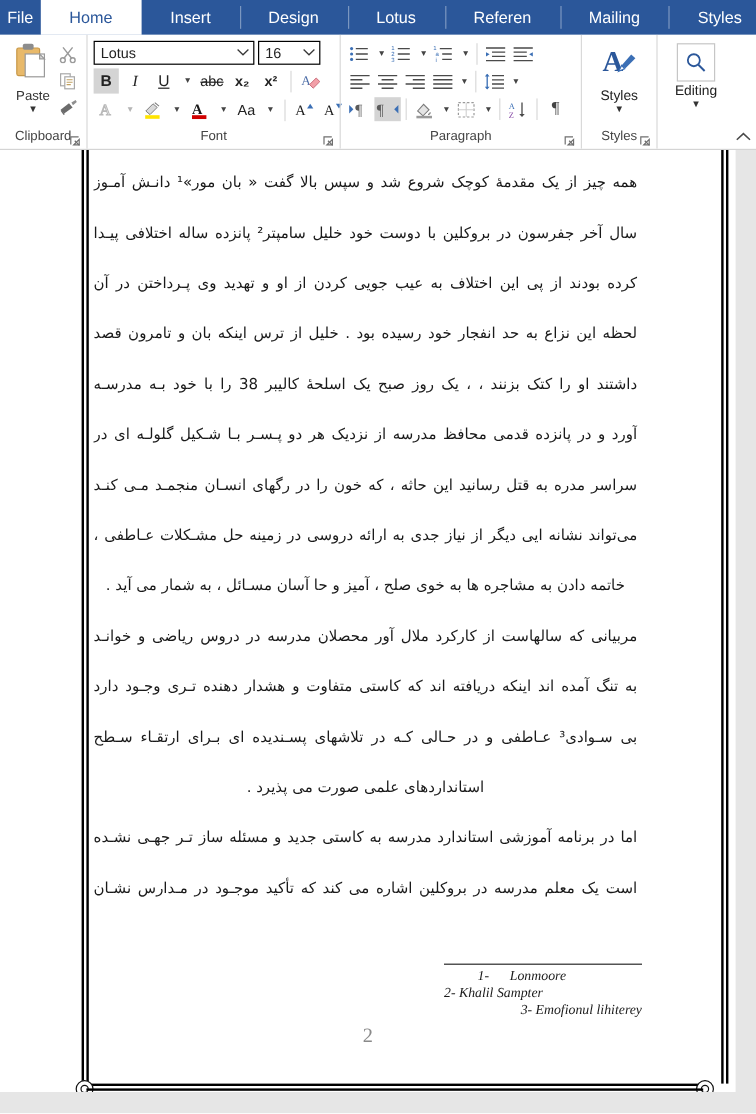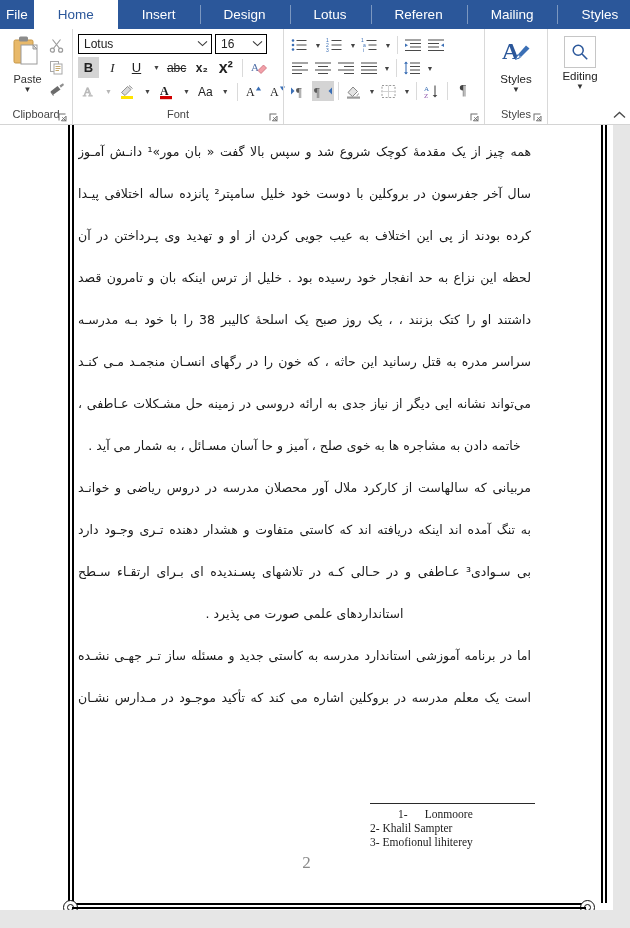--- a/index.html
+++ b/index.html
@@ -259,24 +259,25 @@
     border-top: 1px solid #2a2a2a;
     width: 165px;
     margin-bottom: 3px;
   }
   .fn-line {
     font-family: "Liberation Serif", serif;
     font-size: 11.5px;
     color: #1a1a1a;
     line-height: 14px;
     white-space: pre;
+    font-style: italic;
   }
   .fn-1 { text-align: left; padding-left: 28px; }
   .fn-2 { text-align: left; padding-right: 1px; }
-  .fn-3 { padding-right: 0px; }
+  .fn-3 { text-align: right; padding-right: 0px; }
 
   .pagenum {
     position: absolute;
     left: 0; right: 0;
     top: 728px;
     text-align: center;
     font-family: "Liberation Serif", serif;
     font-size: 17px;
     color: #8a8a8a;
   }
@@ -462,21 +463,21 @@
       </div>
       <div class="font-row">
         <span class="fbtn on" style="font-weight:bold;">B</span>
         <span class="fbtn" style="font-style:italic;font-family:'Liberation Serif',serif;">I</span>
         <span class="fbtn" style="text-decoration:underline;">U</span>
         <span class="fbtn" style="min-width:10px;">
             <span class="caret">▼</span>
           </span>
         <span class="fbtn" style="text-decoration:line-through;font-size:12px;">abc</span>
         <span class="fbtn" style="font-weight:bold;font-size:12px;">x₂</span>
-        <span class="fbtn" style="font-weight:bold;font-size:16px;">x²</span>
+        <span class="fbtn" style="font-weight:bold;font-size:12px;">x²</span>
         <span class="sep-v"></span>
         <span class="fbtn">
           <svg width="17" height="15" viewBox="0 0 17 15">
               <text x="0" y="11" font-size="11" font-family="Liberation Serif, serif" fill="#4f6fa8">A</text>
               <path d="M7 10.5l5.5-5.5 3 3-5.5 5.5z" fill="#f2a0a8" stroke="#c96b78" stroke-width="0.8"></path>
             </svg>
         </span>
       </div>
       <div class="font-row">
         <span class="fbtn dis">
@@ -661,20 +662,21 @@
               <text x="1" y="7" font-size="7" fill="#3b6fb5" font-family="Liberation Serif, serif">A</text>
               <text x="1" y="14" font-size="7" fill="#8a4fa8" font-family="Liberation Serif, serif">Z</text>
               <path d="M12 1.5v11" stroke="#4a4a4a" stroke-width="1.1"></path>
               <path d="M12 13.5l2.3-2.6H9.7z" fill="#4a4a4a"></path>
             </svg>
         </span>
         <span class="sep-v"></span>
         <span class="pbtn" style="font-family:'Liberation Serif',serif;font-size:14px;color:#444;">¶</span>
       </div>
     </div>
+    <div class="group-label">Paragraph</div>
     <span class="dlg">
       <svg width="9" height="9" viewBox="0 0 9 9">
           <path d="M0.5 0.5h7v1h-6v6h-1z" fill="#6f6f6f"></path>
           <path d="M8 3.2v4.6H3.4z" fill="none" stroke="#6f6f6f" stroke-width="1"></path>
           <path d="M8.2 8.2L4.3 4.3" stroke="#6f6f6f" stroke-width="1"></path>
         </svg>
     </span>
   </div>
 
   <div class="group g-styles">
@@ -729,20 +731,21 @@
 
     <div class="edge edge-left"></div>
     <div class="edge edge-right"></div>
 
     <div class="content">
       <p class="ptext">همه چیز از یک مقدمهٔ کوچک شروع شد و سپس بالا گفت « بان مور»¹ دانـش آمـوز</p>
       <p class="ptext">سال آخر جفرسون در بروکلین با دوست خود خلیل سامپتر² پانزده ساله اختلافی پیـدا</p>
       <p class="ptext">کرده بودند از پی این اختلاف به عیب جویی کردن از او و تهدید وی پـرداختن در آن</p>
       <p class="ptext">لحظه این نزاع به حد انفجار خود رسیده بود . خلیل از ترس اینکه بان و تامرون قصد</p>
       <p class="ptext">داشتند او را کتک بزنند ، ، یک روز صبح یک اسلحهٔ کالیبر 38 را با خود بـه مدرسـه</p>
+      <p class="ptext">آورد و در پانزده قدمی محافظ مدرسه از نزدیک هر دو پـسـر بـا شـکیل گلولـه ای در</p>
       <p class="ptext">سراسر مدره به قتل رسانید این حاثه ، که خون را در رگهای انسـان منجمـد مـی کنـد</p>
       <p class="ptext">می‌تواند نشانه ایی دیگر از نیاز جدی به ارائه دروسی در زمینه حل مشـکلات عـاطفی ،</p>
       <p class="ptext last">خاتمه دادن به مشاجره ها به خوی صلح ، آمیز و حا آسان مسـائل ، به شمار می آید .</p>
       <p class="ptext">مربیانی که سالهاست از کارکرد ملال آور محصلان مدرسه در دروس ریاضی و خوانـد</p>
       <p class="ptext">به تنگ آمده اند اینکه دریافته اند که کاستی متفاوت و هشدار دهنده تـری وجـود دارد</p>
       <p class="ptext">بی سـوادی³ عـاطفی و در حـالی کـه در تلاشهای پسـندیده ای بـرای ارتقـاء سـطح</p>
       <p class="ptext last">استانداردهای علمی صورت می پذیرد .</p>
       <p class="ptext">اما در برنامه آموزشی استاندارد مدرسه به کاستی جدید و مسئله ساز تـر جهـی نشـده</p>
       <p class="ptext">است یک معلم مدرسه در بروکلین اشاره می کند که تأکید موجـود در مـدارس نشـان</p>
     </div>

